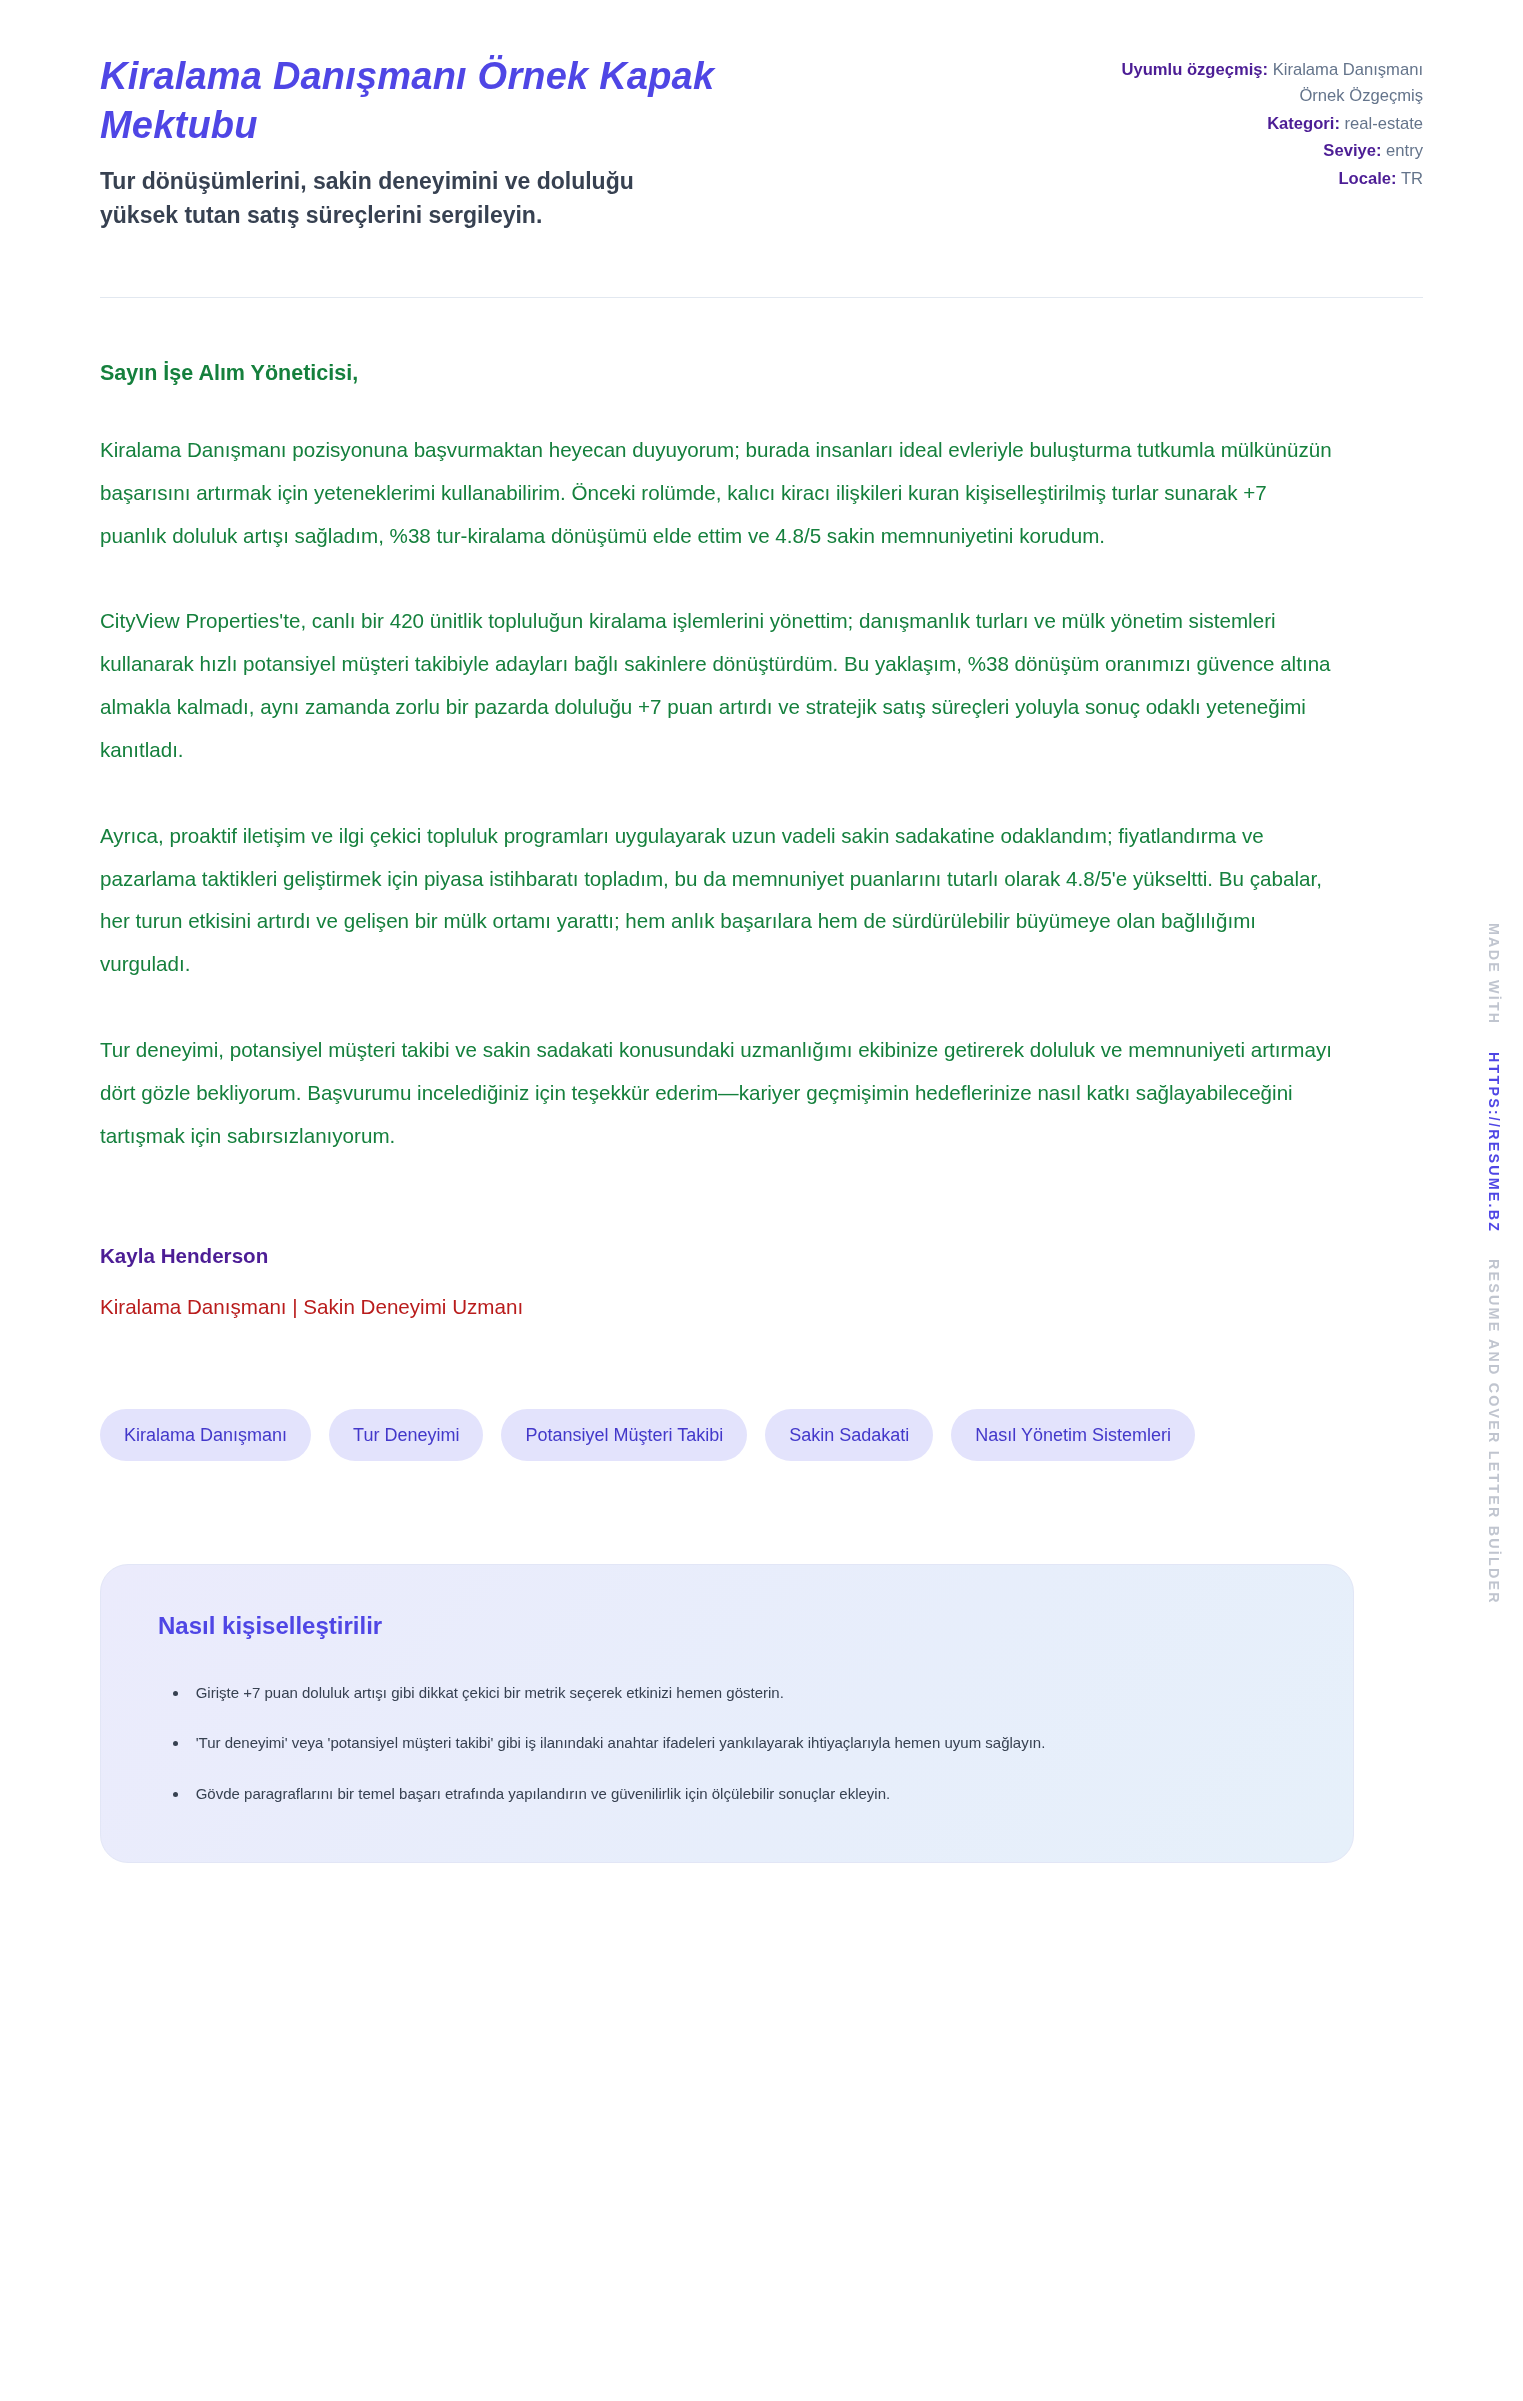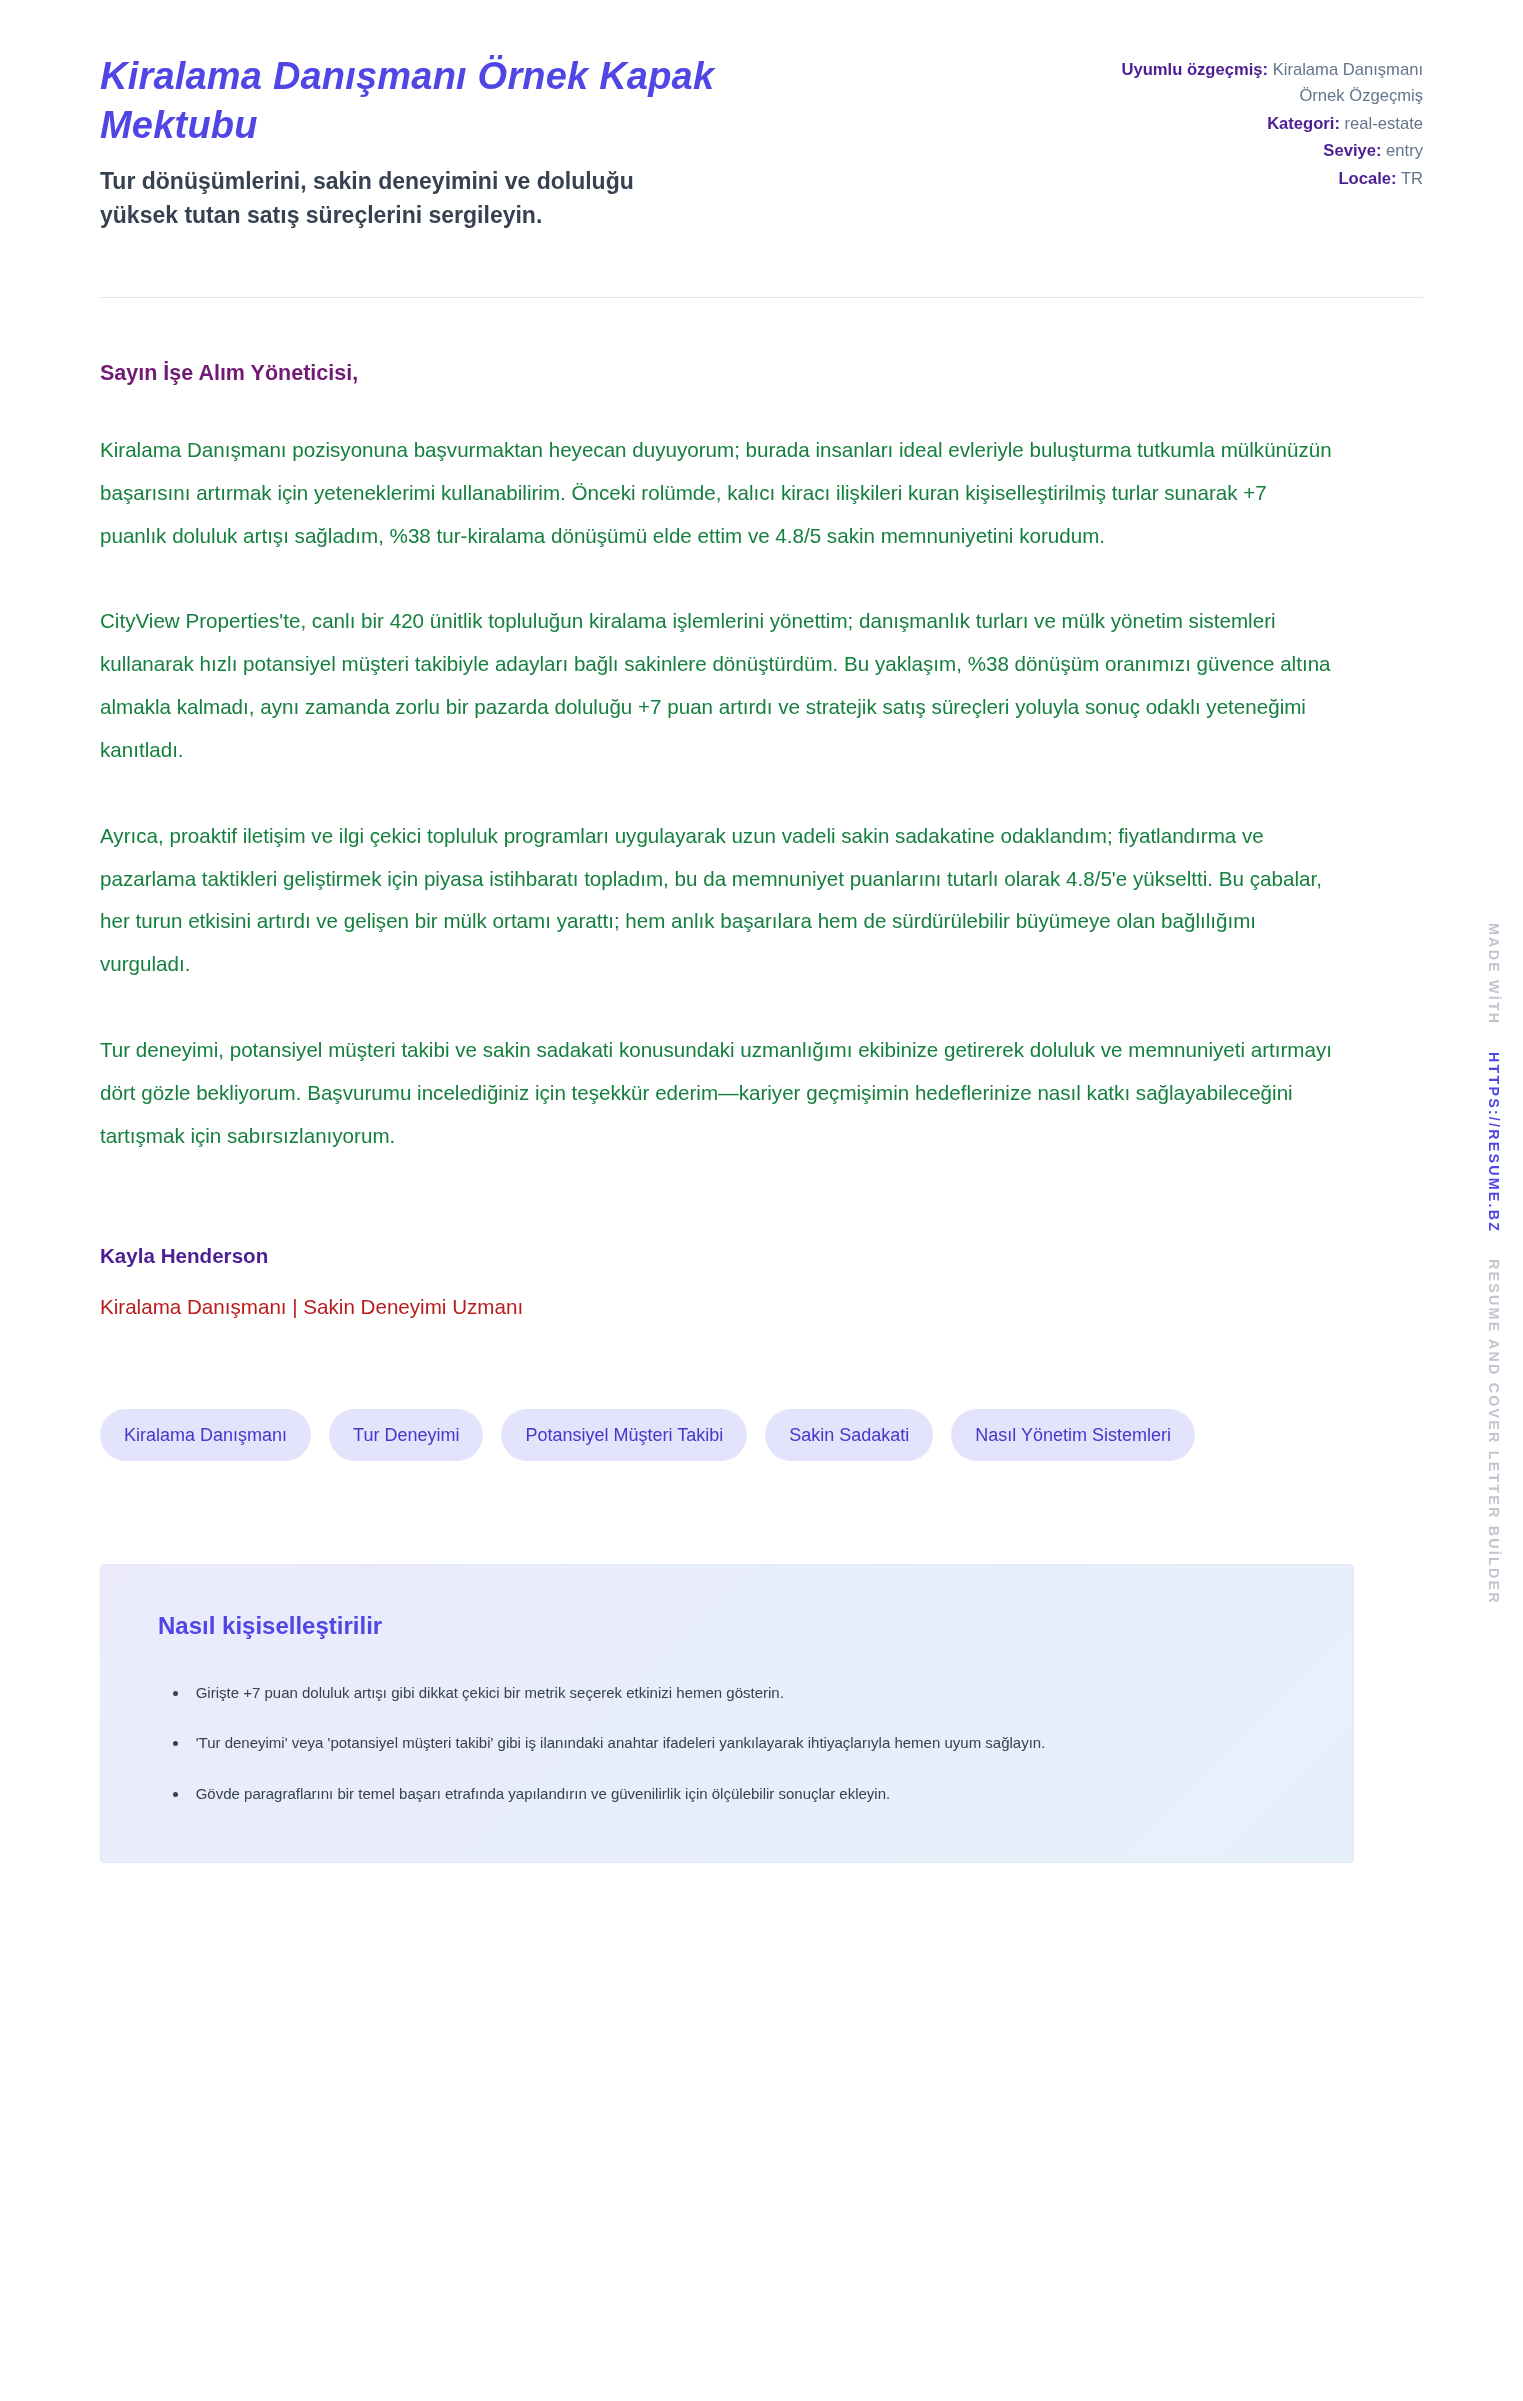--- a/index.html
+++ b/index.html
@@ -62,21 +62,21 @@
     border-top: 0.9px solid #e2e8f0;
     margin: 65px 0 0 0;
   }
 
   
   .letter { max-width: 1254px; }
   .greeting {
     margin: 63px 0 0 0;
     font-size: 21.5px;
     font-weight: 700;
-    color: #701a75;
+    color: #15803d;
   }
   .para {
     margin: 43px 16px 0 0;
     font-size: 20.6px;
     line-height: 2.08;
     color: #15803d;
   }
   .sig-name {
     margin: 86px 0 0 0;
     font-size: 20.6px;
@@ -106,21 +106,21 @@
     padding: 17px 24px;
     border-radius: 8960px;
     white-space: nowrap;
   }
 
   
   .tips {
     margin-top: 103px;
     background: linear-gradient(135deg, #ebebfc 0%, #e7eefb 60%, #e6f0fa 100%);
     border: 0.9px solid #e2e6f6;
-    border-radius: 4px;
+    border-radius: 28px;
     padding: 47px 57px 54px 57px;
     max-width: 1342px;
   }
   .tips-title {
     margin: 0;
     font-size: 24px;
     font-weight: 700;
     color: #4f46e5;
   }
   .tips-list {

